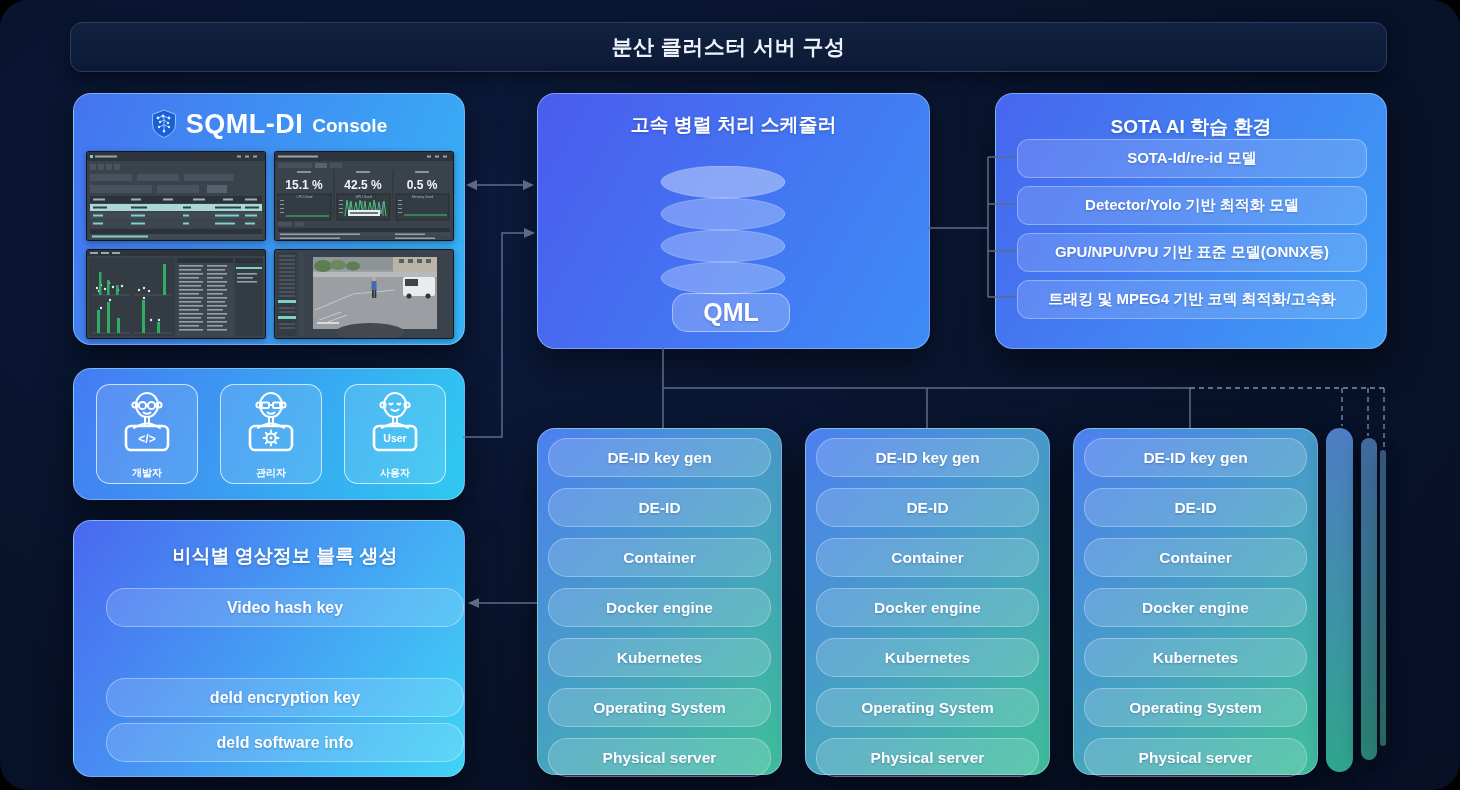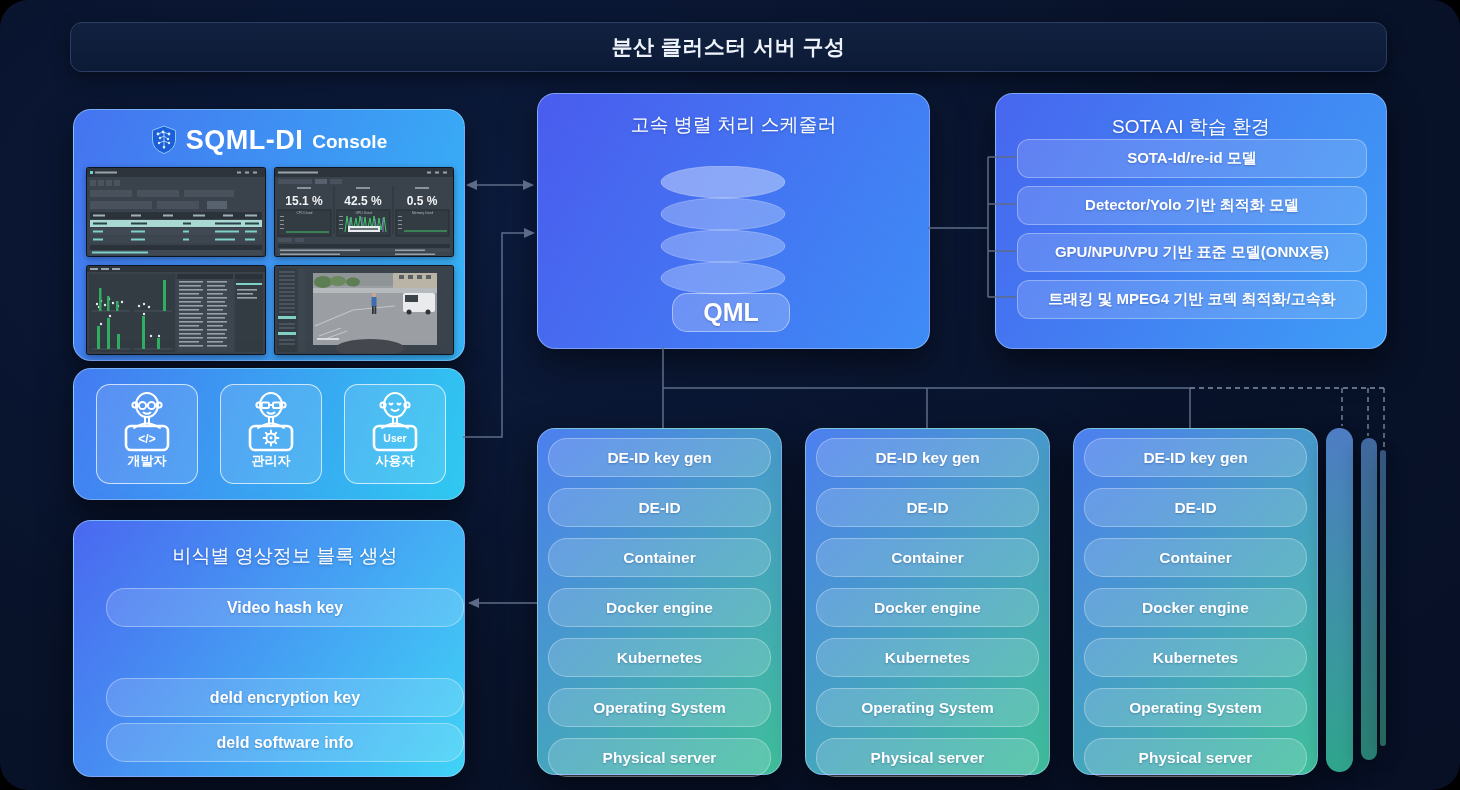--- a/index.html
+++ b/index.html
@@ -8,27 +8,27 @@
     background:radial-gradient(120% 130% at 32% 28%, #0c1b3d 0%, #081229 48%, #060e22 100%);}
   
   .titlebar{position:absolute;left:70px;top:22px;width:1315px;height:48px;border-radius:12px;
     background:linear-gradient(180deg,#11213f,#0c1a36);border:1px solid #2b3d63;
     display:flex;align-items:center;justify-content:center;
     box-shadow:0 6px 18px rgba(0,0,0,.45);}
   .titlebar .t{color:#eef3fb;font-size:21px;font-weight:700;letter-spacing:.5px;}
   
   .box{position:absolute;border-radius:18px;border:1px solid rgba(190,230,255,.45);
     box-shadow:0 14px 34px rgba(0,0,0,.5);}
-  .box-title{color:#fff;font-weight:400;text-align:center;text-shadow:0 1px 3px rgba(10,40,100,.35);}
+  .box-title{color:#fff;font-weight:700;text-align:center;text-shadow:0 1px 3px rgba(10,40,100,.35);}
   .pill{position:absolute;display:flex;align-items:center;justify-content:center;
     background:rgba(255,255,255,.15);border:1px solid rgba(255,255,255,.32);
     color:#fff;font-weight:700;text-shadow:0 1px 2px rgba(10,40,100,.3);}
   
   .console-box{left:73px;top:93px;width:390px;height:250px;
-    background:linear-gradient(112deg,#4573f0,#36b5f6);margin-top:16px;}
+    background:linear-gradient(112deg,#4573f0,#36b5f6);}
   .logo-row{position:absolute;left:0;top:9px;width:100%;height:42px;
     display:flex;align-items:center;justify-content:center;gap:9px;}
   .brand{color:#fff;font-size:27px;font-weight:800;letter-spacing:.5px;}
   .brand-suffix{color:#fff;font-size:19px;font-weight:700;margin-top:4px;}
   .thumb{position:absolute;width:178px;height:88px;border-radius:3px;overflow:hidden;
     background:#3a424b;border:1px solid rgba(9,18,32,.9);box-shadow:0 2px 6px rgba(0,0,0,.35);}
   
   .sched-box{left:537px;top:93px;width:391px;height:254px;
     background:linear-gradient(120deg,#4a5cee,#3e8cf6);}
   .sched-box .box-title{position:absolute;left:0;top:18px;width:100%;font-size:19px;}
@@ -38,21 +38,21 @@
   .sota-box{left:995px;top:93px;width:390px;height:254px;
     background:linear-gradient(120deg,#4766ef,#3d9ef6);}
   .sota-box .box-title{position:absolute;left:0;top:20px;width:100%;font-size:19px;}
   .sota-item{left:21px;width:348px;height:37px;border-radius:12px;font-size:15px;}
   
   .users-box{left:73px;top:368px;width:390px;height:130px;
     background:linear-gradient(110deg,#447bf2,#2fc9f1);}
   .user-card{position:absolute;top:15px;width:102px;height:100px;border-radius:14px;
     background:rgba(255,255,255,.12);border:1.5px solid rgba(255,255,255,.7);
     display:flex;flex-direction:column;align-items:center;padding-top:5px;box-sizing:border-box;}
-  .user-label{color:#fff;font-size:13px;font-weight:600;margin-top:0;}
+  .user-label{color:#fff;font-size:10px;font-weight:600;margin-top:14px;}
   
   .deid-box{left:73px;top:520px;width:390px;height:255px;
     background:linear-gradient(125deg,#4a68f0,#40d3f6);}
   .deid-box .box-title{position:absolute;left:0;top:22px;width:100%;font-size:19px;padding-left:16px;}
   .deid-item{left:32px;width:356px;height:37px;border-radius:19px;font-size:16px;
     background:rgba(255,255,255,.14);border:1px solid rgba(255,255,255,.35);text-align:center;}
   
   .server-col{position:absolute;top:428px;width:245px;height:347px;border-radius:18px;
     background:linear-gradient(135deg,#4d7ff0,#3fbf9a);
     border:1px solid rgba(190,230,255,.45);box-shadow:0 14px 34px rgba(0,0,0,.5);

